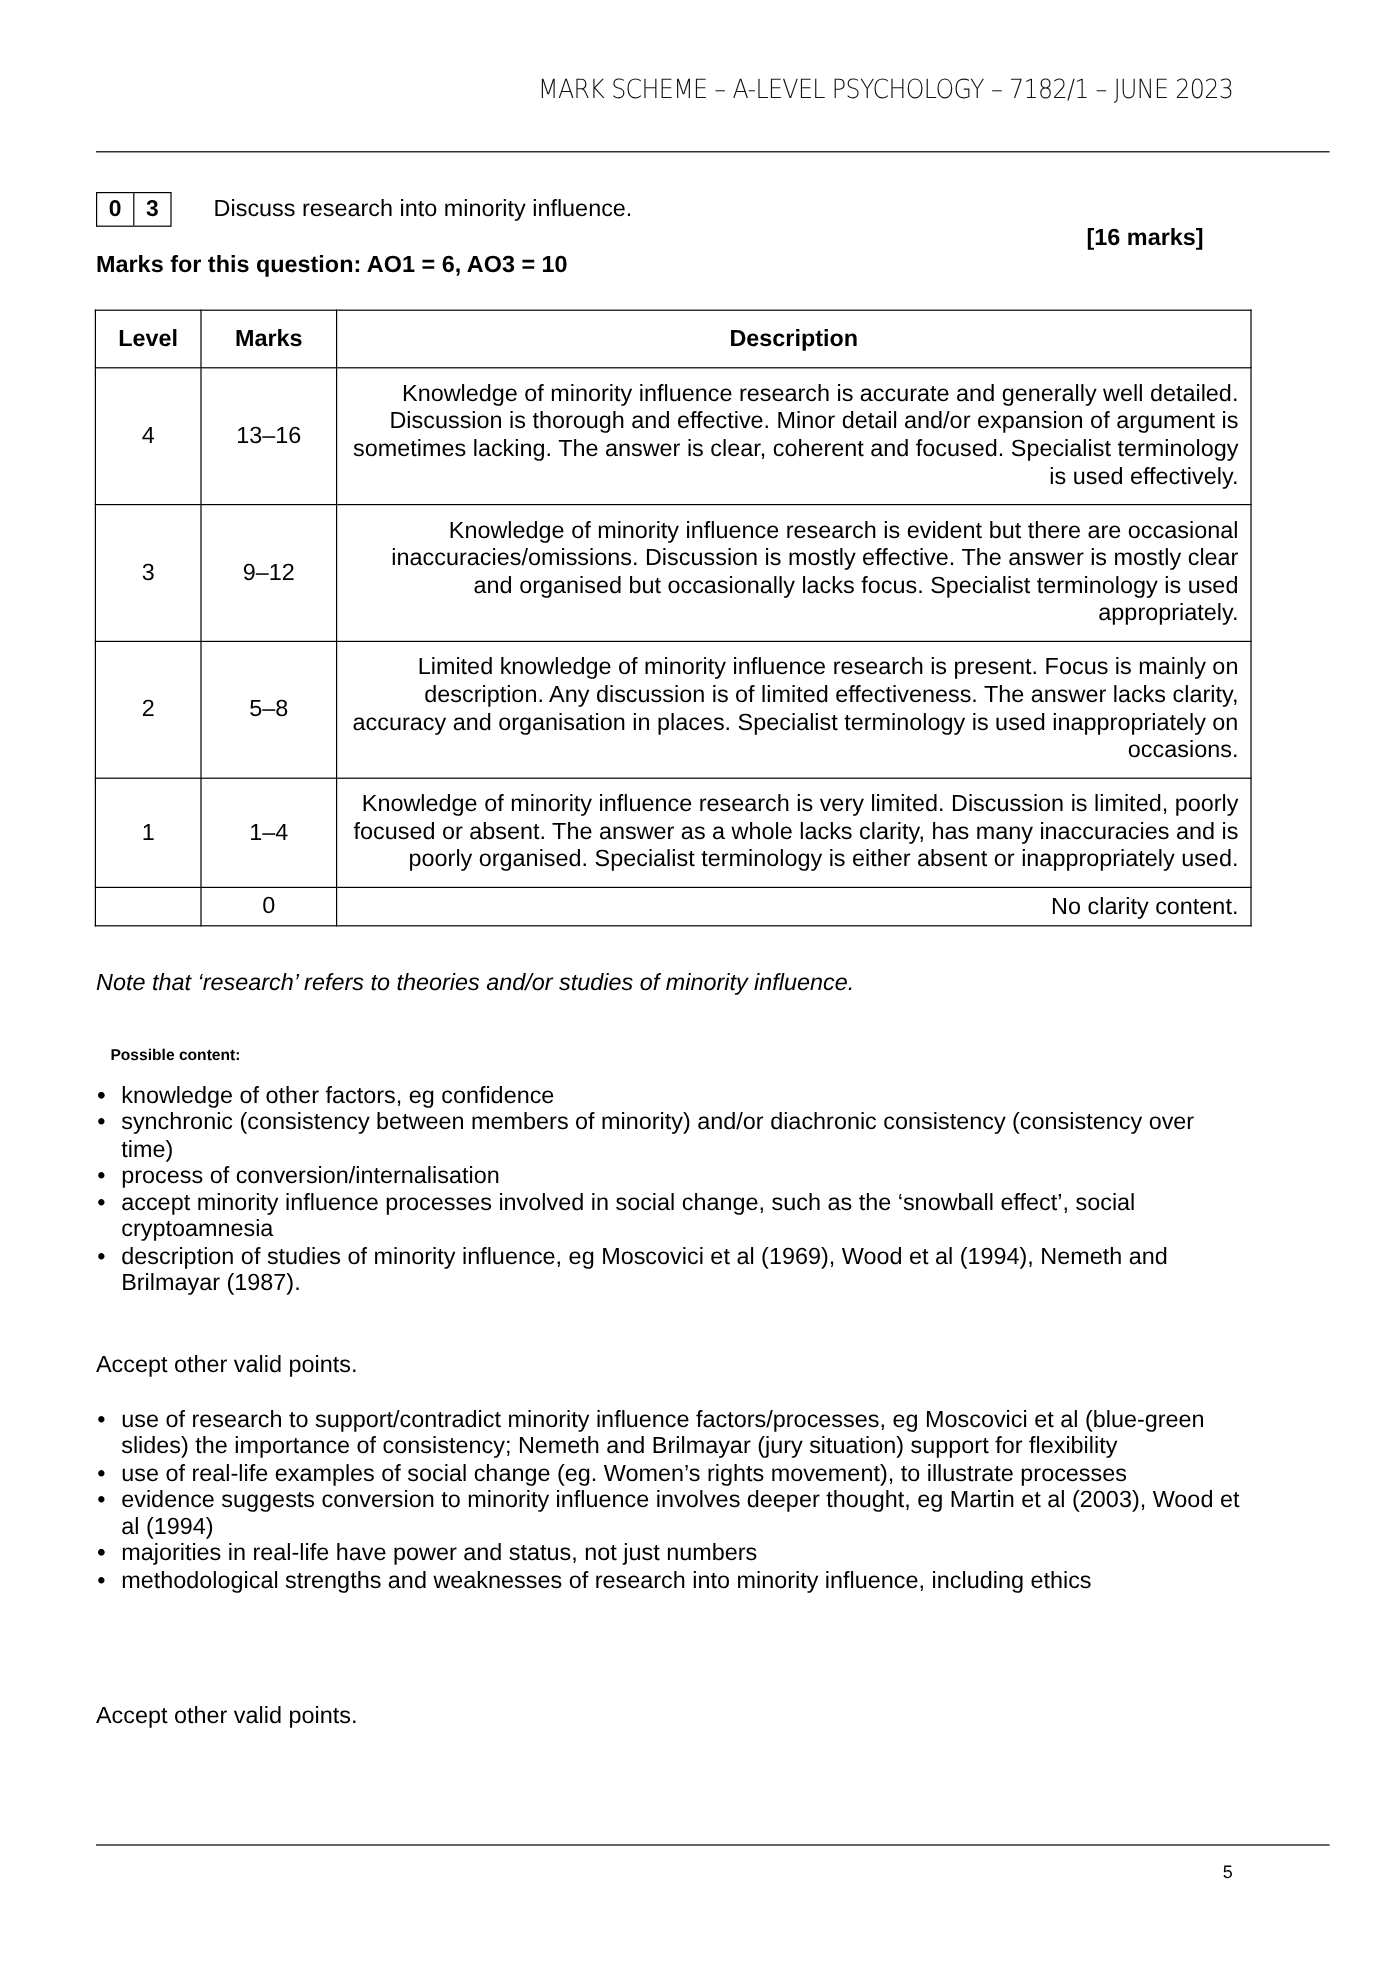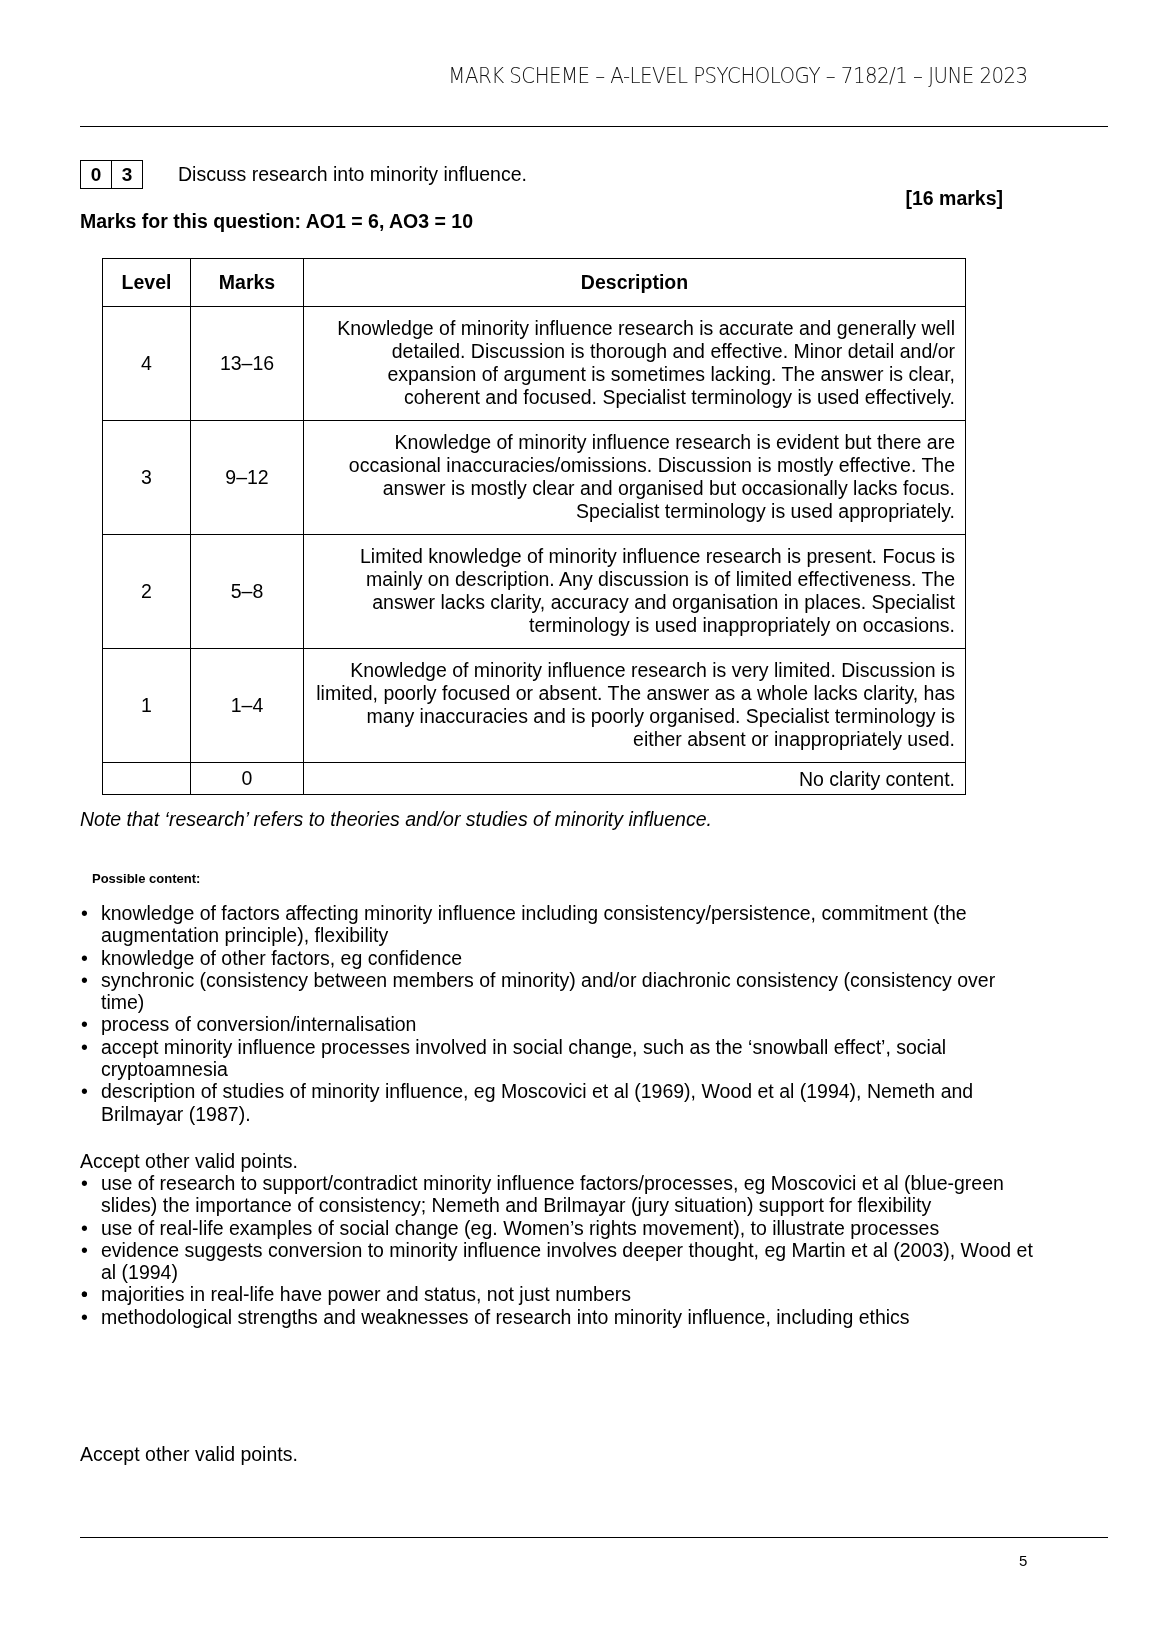--- a/index.html
+++ b/index.html
@@ -75,22 +75,22 @@
       position: absolute;
       top: 210px;
       left: 80px;
       font-weight: bold;
       white-space: nowrap;
     }
 
     table.levels {
       position: absolute;
       top: 258px;
-      left: 102px;
-      width: 864px;
+      left: 79px;
+      width: 964px;
       border-collapse: collapse;
       table-layout: fixed;
     }
     table.levels th, table.levels td {
       border: 1px solid #000;
       vertical-align: middle;
       padding: 0;
     }
     table.levels th {
       height: 47px;
@@ -140,21 +140,20 @@
       position: absolute;
       left: 1px;
       top: 0;
     }
     .section.content { top: 855px; }
     .section.discussion { top: 1172px; }
     .accept {
       position: absolute;
       left: 80px;
       white-space: nowrap;
-      margin-top: 24px;
     }
     .accept.a1 { top: 1126px; }
     .accept.a2 { top: 1419px; }
 
     .page-number {
       position: absolute;
       top: 1483px;
       left: 1019px;
       font-size: 15px;
       top: 1549px;
@@ -214,21 +213,21 @@
       <td class="desc desc-zero">No clarity content.</td>
     </tr>
   </tbody>
 </table>
 
 <div class="note">Note that ‘research’ refers to theories and/or studies of minority influence.</div>
 
 <div class="section content">
   <h3>Possible content:</h3>
   <ul>
-    <li><span class="bullet">•</span><span>knowledge of factors affecting minority influence including consistency/persistence, commitment (the augmentation principle), flexibility</span></li>
+    <li><span class="bullet">•</span></li>
     <li><span class="bullet">•</span><span>knowledge of other factors, eg confidence</span></li>
     <li><span class="bullet">•</span><span>synchronic (consistency between members of minority) and/or diachronic consistency (consistency over time)</span></li>
     <li><span class="bullet">•</span><span>process of conversion/internalisation</span></li>
     <li><span class="bullet">•</span><span>accept minority influence processes involved in social change, such as the ‘snowball effect’, social cryptoamnesia</span></li>
     <li><span class="bullet">•</span><span>description of studies of minority influence, eg Moscovici et al (1969), Wood et al (1994), Nemeth and Brilmayar (1987).</span></li>
   </ul>
 </div>
 <div class="accept a1">Accept other valid points.</div>
 
 <div class="section discussion">

